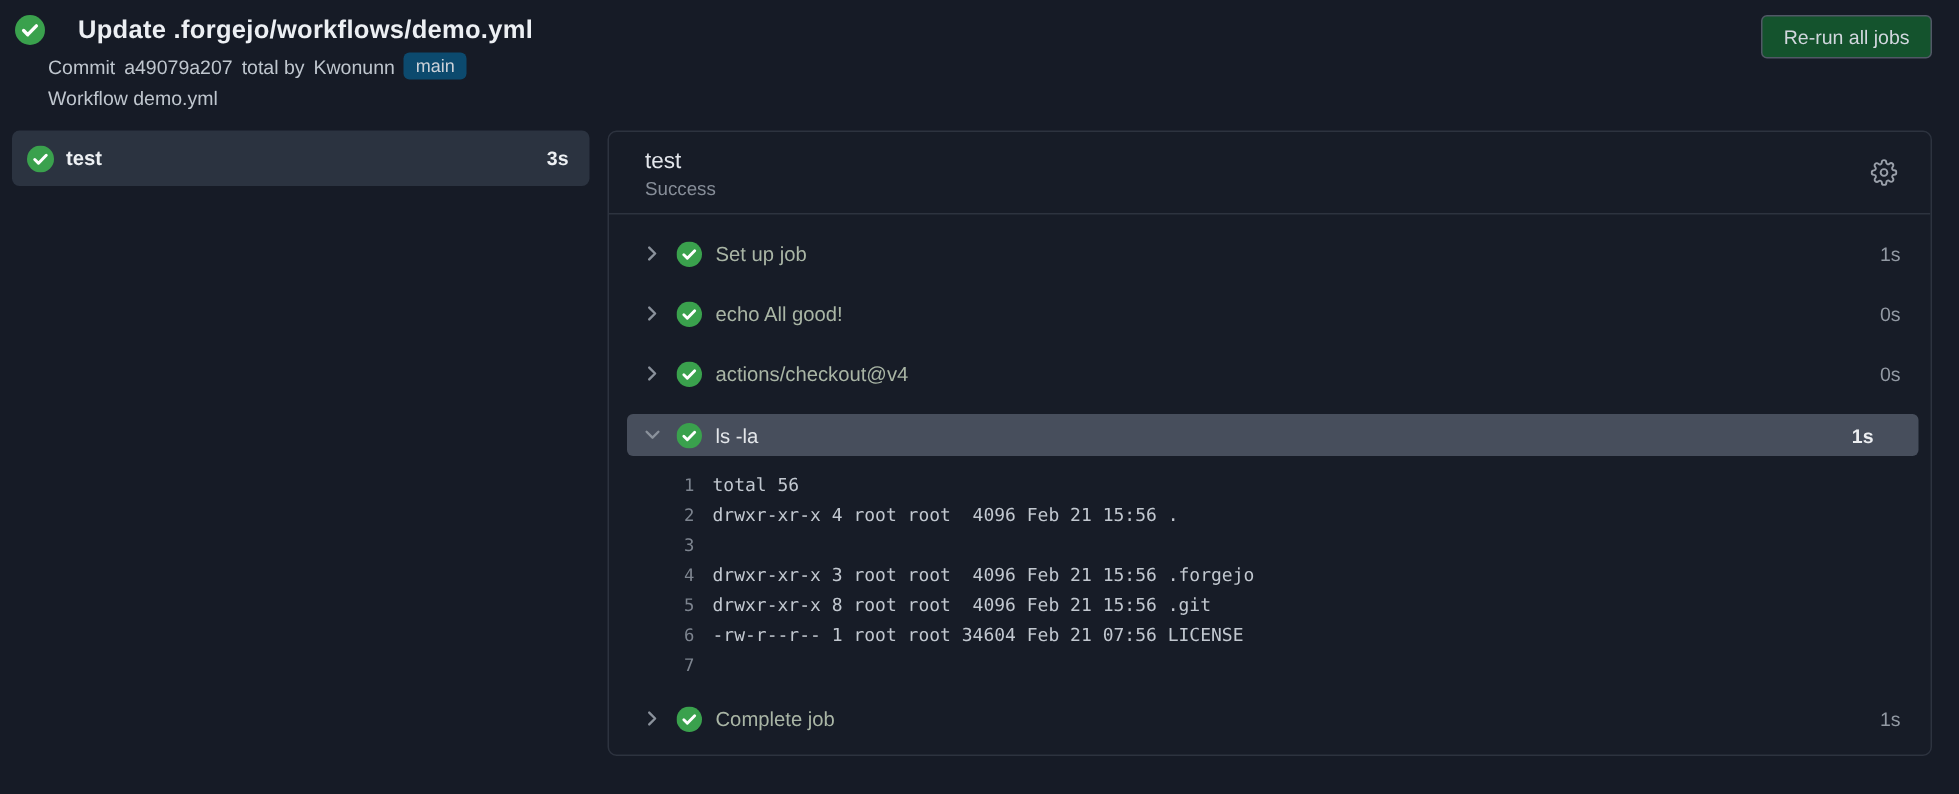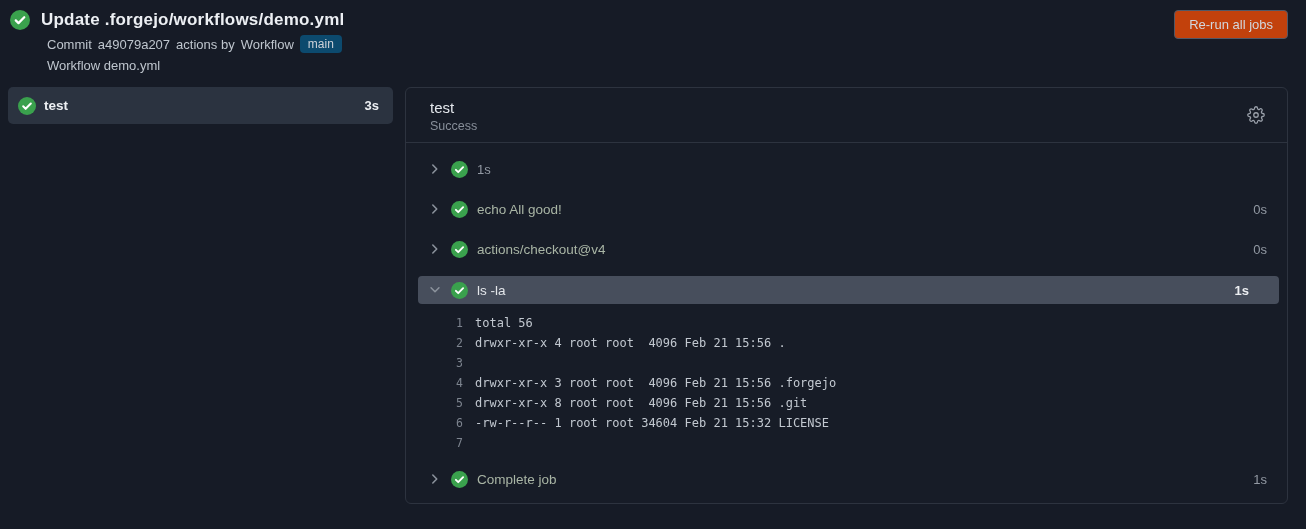--- a/index.html
+++ b/index.html
@@ -6,30 +6,30 @@
   html, body { width: 1306px; height: 529px; overflow: hidden; }
   body {
     background: #161b26;
     font-family: "Liberation Sans", sans-serif;
     color: #c3c9d1;
   }
 
   
   .run-header { padding: 10px 18px 0 10px; display: flex; align-items: flex-start; }
   .run-header-left { flex: 1; }
-  .title-row { display: flex; align-items: flex-start; gap: 11px; }
+  .title-row { display: flex; align-items: flex-start; gap: 22px; }
   .title-row .status-circle { width: 20px; height: 20px; flex: 0 0 auto; }
   .run-title { color: #eceff3; font-size: 17px; font-weight: 700; letter-spacing: .2px; }
-  .run-sub { margin-left: 37px; margin-top: 5px; font-size: 13px; color: #bfc6ce; display: flex; align-items: center; gap: 6px; }
+  .run-sub { margin-left: 22px; margin-top: 5px; font-size: 13px; color: #bfc6ce; display: flex; align-items: center; gap: 6px; }
   .branch-badge {
     background: #0c4a6e; color: #ccd1d8; font-size: 12px;
     padding: 2px 8px; border-radius: 4px; display: inline-block;
   }
   .rerun-btn {
-    background: #c2410c; border: 1px solid #515866; color: #d2d7de;
+    background: #14532d; border: 1px solid #515866; color: #d2d7de;
     font-size: 13px; padding: 6px 14px; border-radius: 4px; cursor: pointer;
     font-family: "Liberation Sans", sans-serif;
   }
 
   
   .content { display: flex; gap: 12px; padding: 0 18px 0 8px; margin-top: 14px; align-items: flex-start; }
 
   
   .jobs-sidebar { width: 385px; flex: 0 0 auto; }
   .job-item {
@@ -108,22 +108,22 @@
       <span class="status-circle">
         <svg viewBox="0 0 16 16">
             <use href="#check-circle"></use>
           </svg>
       </span>
       <span class="run-title">Update .forgejo/workflows/demo.yml</span>
     </div>
     <div class="run-sub">
       <span>Commit</span>
       <span>a49079a207</span>
-      <span>actions by</span>
-      <span>Workflow</span>
+      <span>total by</span>
+      <span>Kwonunn</span>
       <span class="branch-badge">main</span>
     </div>
     <div class="run-sub">
       <span>Workflow demo.yml</span>
     </div>
   </div>
   <button class="rerun-btn">Re-run all jobs</button>
 </div>
 
 <div class="content">
@@ -160,20 +160,21 @@
         <span class="chevron">
             <svg viewBox="0 0 16 16">
               <use href="#chev-right"></use>
             </svg>
           </span>
         <span class="status-circle">
             <svg viewBox="0 0 16 16">
               <use href="#check-circle"></use>
             </svg>
           </span>
+        <span class="step-name">Set up job</span>
         <span class="step-duration">1s</span>
       </div>
 
       <div class="step-row">
         <span class="chevron">
             <svg viewBox="0 0 16 16">
               <use href="#chev-right"></use>
             </svg>
           </span>
         <span class="status-circle">
@@ -230,21 +231,21 @@
         <div class="log-line">
           <span class="log-num">4</span>
           <span class="log-text">drwxr-xr-x 3 root root  4096 Feb 21 15:56 .forgejo</span>
         </div>
         <div class="log-line">
           <span class="log-num">5</span>
           <span class="log-text">drwxr-xr-x 8 root root  4096 Feb 21 15:56 .git</span>
         </div>
         <div class="log-line">
           <span class="log-num">6</span>
-          <span class="log-text">-rw-r--r-- 1 root root 34604 Feb 21 15:32 LICENSE</span>
+          <span class="log-text">-rw-r--r-- 1 root root 34604 Feb 21 07:56 LICENSE</span>
         </div>
         <div class="log-line">
           <span class="log-num">7</span>
         </div>
       </div>
 
       <div class="step-row">
         <span class="chevron">
             <svg viewBox="0 0 16 16">
               <use href="#chev-right"></use>

